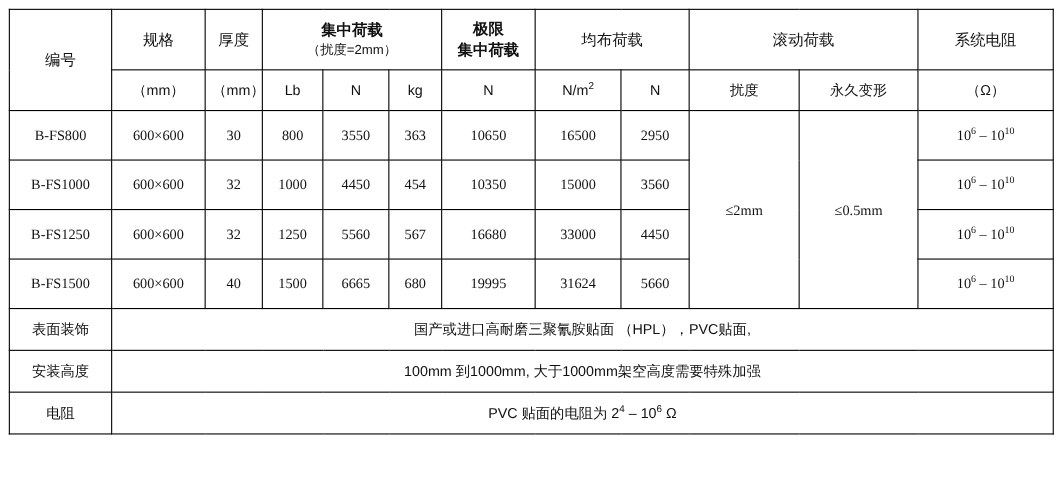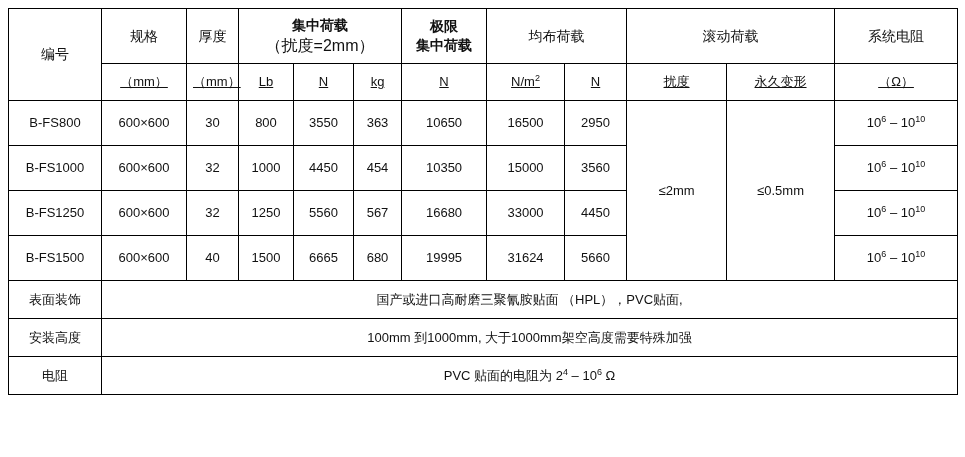--- a/index.html
+++ b/index.html
@@ -31,30 +31,30 @@
   table.spec td, table.spec th {
     border: 1px solid #000000;
     padding: 0 6px;
     font-weight: normal;
     text-align: center;
     vertical-align: middle;
     line-height: 1.35;
     background: #ffffff;
   }
   .hdr-top td { height: 54px; font-size: 14px; }
-  .hdr-sub td { height: 36px; font-size: 13px; text-decoration: underline; }
-  .data-row td { height: 44px; font-size: 13px; }
+  .hdr-sub td { height: 36px; font-size: 13px; }
+  .data-row td { height: 44px; font-size: 13px; font-family: Liberation Serif, serif; }
   .note-row td { height: 37px; font-size: 13px; }
   .left { text-align: left; padding-left: 12px; }
   .small { font-size: 12px; }
   sup { font-size: 9px; vertical-align: super; line-height: 0; }
   .nowrap { white-space: nowrap; margin-left: 20px; }
   .vcentered { vertical-align: middle; }
   .hdr-top .stack-line1 { display:block;font-weight:bold; }
-  .hdr-top .stack-line2 { display:block; font-size: 16px; }
+  .hdr-top .stack-line2 { display:block; font-size: 12px; }
 </style>
 </head>
 <body>
 
 <div id="sheet">
   <table class="spec">
     <colgroup>
       <col style="width:93px">
       <col style="width:85px">
       <col style="width:52px">

